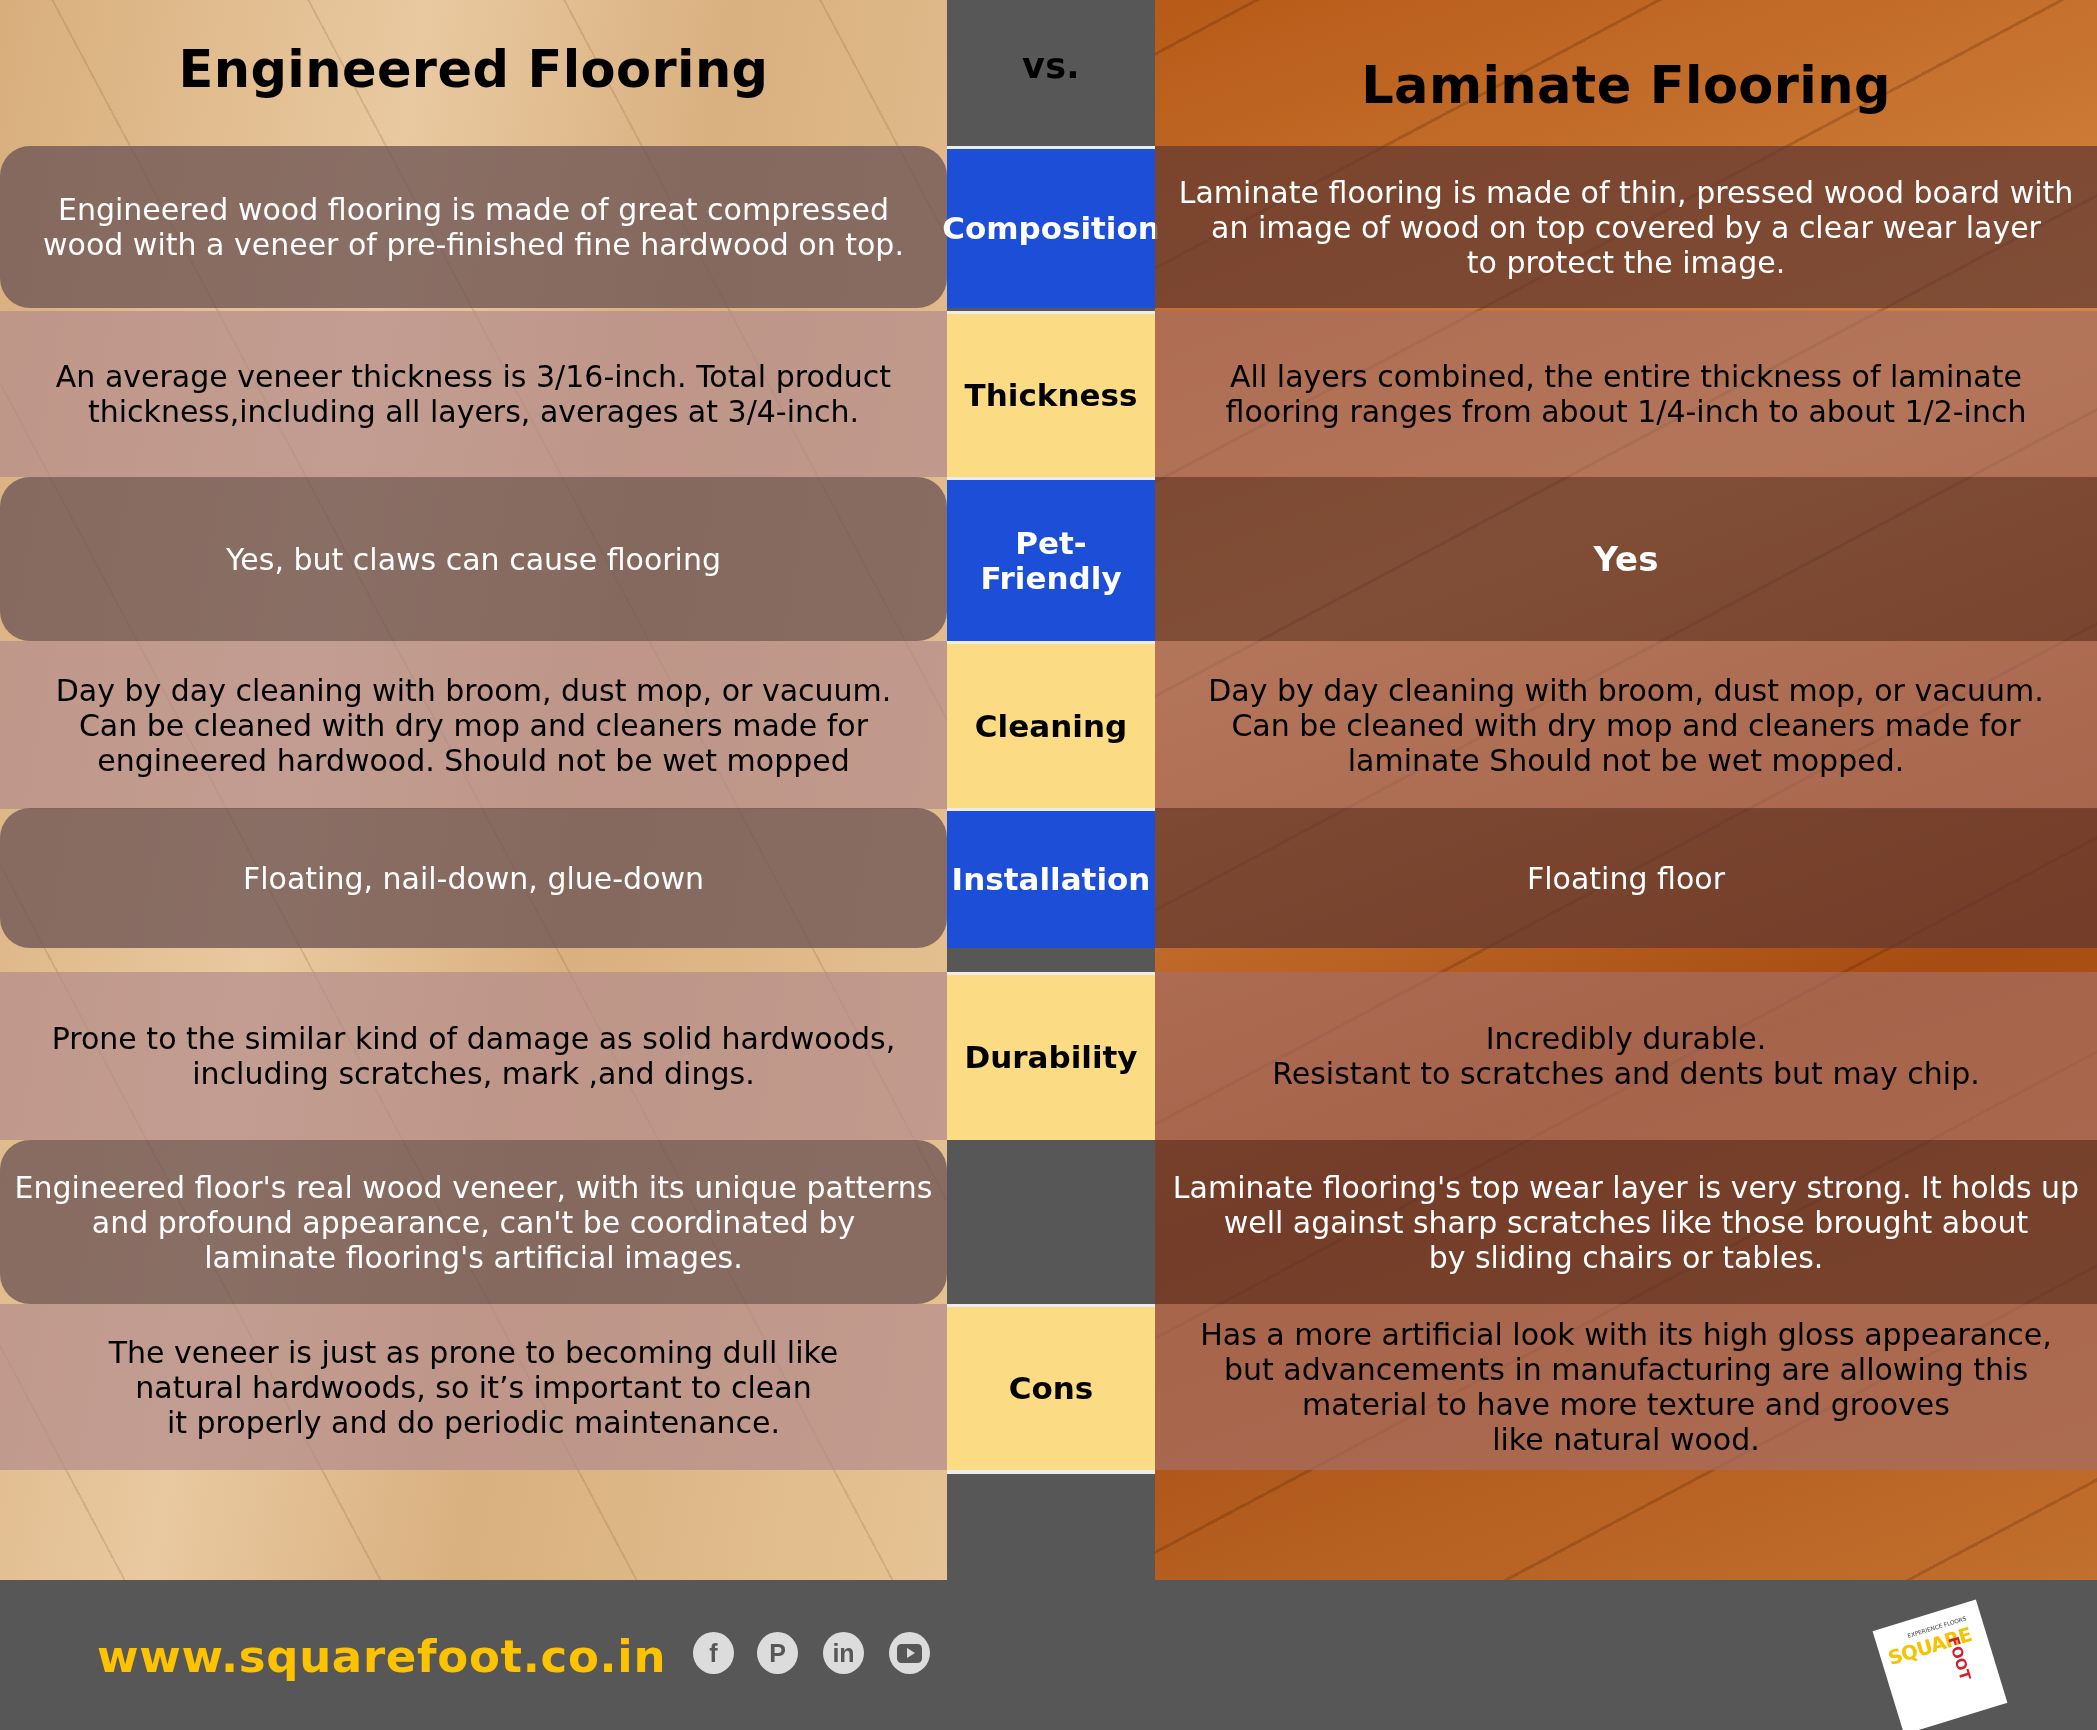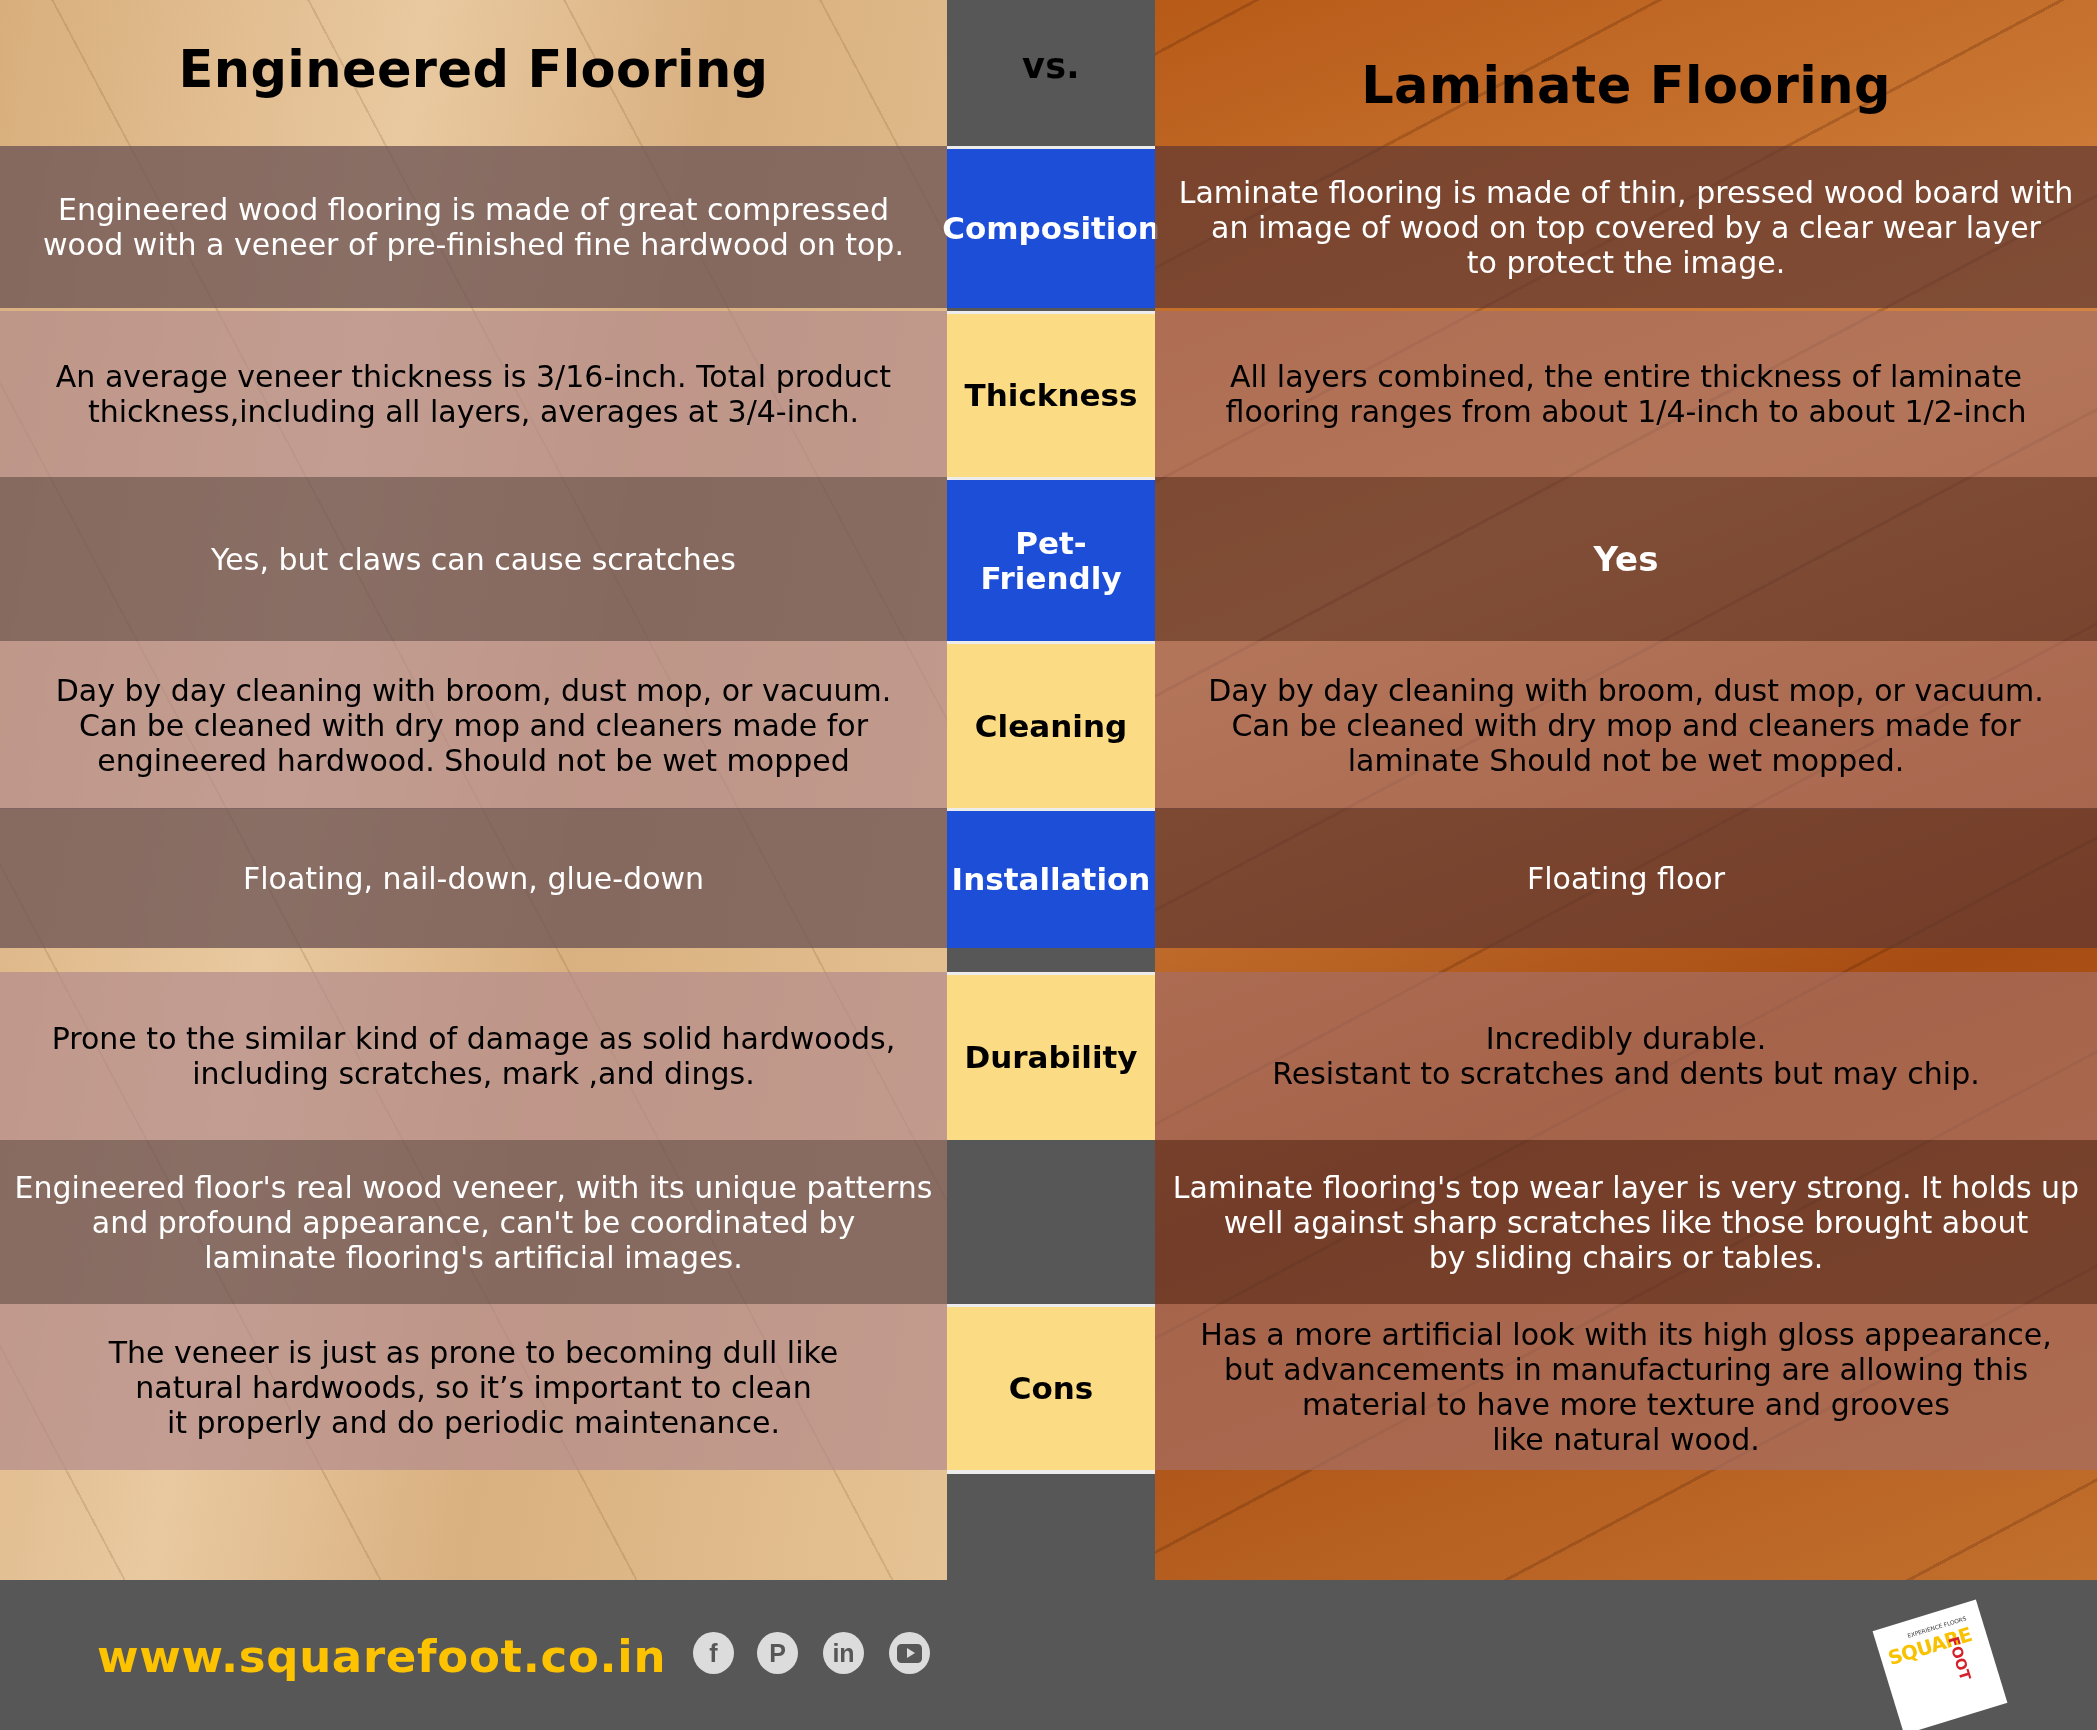--- a/index.html
+++ b/index.html
@@ -42,21 +42,21 @@
     text-align: center; box-sizing: border-box;
     font-size: 30px; line-height: 35px;
   }
   .cell.left { left: 0; width: 947px; padding: 0 14.6px; }
   .cell.right { left: 1155px; width: 942px; padding: 0 14.6px; }
   .cell.mid {
     left: 947px; width: 208px; font-weight: bold; font-size: 31px;
     border-top: 3.6px solid #ececec;
   }
   .row.dark .cell.left, .row.dark .cell.right { color: #ffffff; }
-  .row.dark .cell.left { background: rgba(110,85,85,0.78); }
+  .row.dark .cell.left { background: rgba(110,85,85,0.78); border-radius: 30px; }
   .row.dark .cell.right { background: rgba(95,55,50,0.72); }
   .row.dark .cell.mid { background: #1d4ed8; color: #ffffff; }
   .row.light .cell.left, .row.light .cell.right { color: #000000; }
   .row.light .cell.left { background: rgba(180,140,140,0.72); }
   .row.light .cell.right { background: rgba(165,110,100,0.7); }
   .row.light .cell.mid { background: #fbdc85; color: #000000; }
   .row .cell .txt { white-space: pre-line; display: block; }
   .yes-big { font-weight: bold; font-size: 34px; }
 
   #bottom-sep {
@@ -126,21 +126,21 @@
 thickness,including all layers, averages at 3/4-inch.</span>
       </div>
     <div class="cell mid">Thickness</div>
     <div class="cell right">
         <span class="txt">All layers combined, the entire thickness of laminate
 flooring ranges from about 1/4-inch to about 1/2-inch</span>
       </div>
   </div>
   <div class="row dark" style="top:477px; height:164px;">
     <div class="cell left">
-        <span class="txt">Yes, but claws can cause scratches</span>
+        <span class="txt">Yes, but claws can cause flooring</span>
       </div>
     <div class="cell mid">Pet-Friendly</div>
     <div class="cell right">
         <span class="txt yes-big">Yes</span>
       </div>
   </div>
   <div class="row light" style="top:641px; height:168px;">
     <div class="cell left">
         <span class="txt">Day by day cleaning with broom, dust mop, or vacuum.
 Can be cleaned with dry mop and cleaners made for

